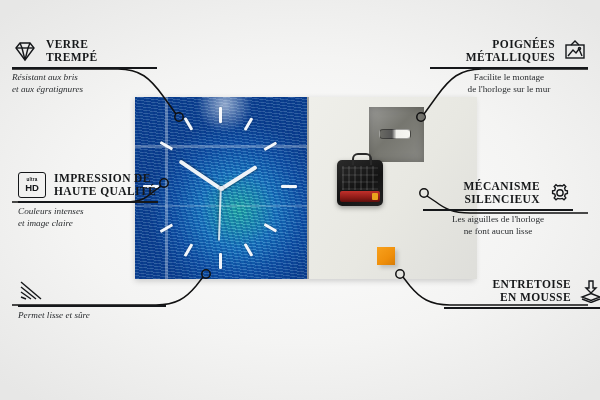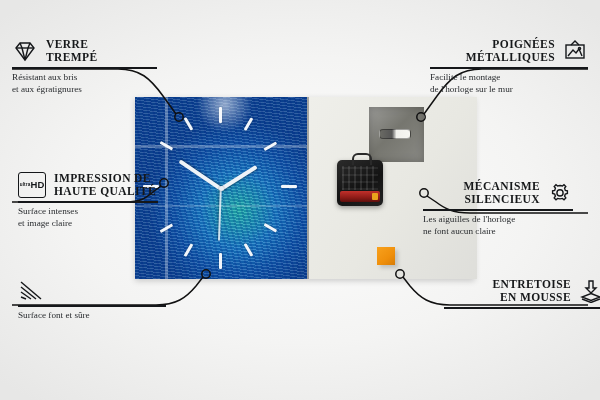--- a/index.html
+++ b/index.html
@@ -88,31 +88,31 @@
   .co-head{display:flex;align-items:center;gap:7px;}
   .co-title{
     font-weight:bold;font-size:11.5px;letter-spacing:.4px;color:#16181a;
     line-height:1.15;text-transform:uppercase;white-space:pre-line;
   }
   .rule{height:1.6px;background:#15171a;margin-top:3px;}
   .co-desc{
     font-size:9.2px;color:#2a2d30;line-height:1.3;margin-top:3px;white-space:pre-line;
   }
   .left .co-head{justify-content:flex-start;gap:8px;}
-  .left .co-desc{text-align:left;}
+  .left .co-desc{text-align:left;font-style:italic;}
   .right .co-head{justify-content:flex-end;}
   .right .co-title{text-align:right;}
-  .right .co-desc{text-align:left;}
+  .right .co-desc{text-align:center;}
   .ico{width:26px;height:24px;flex:0 0 auto;display:block;}
   svg.ico path,svg.ico line,svg.ico polyline,svg.ico rect,svg.ico circle,svg.ico polygon{
     stroke:#15171a;fill:none;stroke-width:1.4;
   }
   .hd-box{
     width:26px;height:24px;border:1.6px solid #15171a;border-radius:3px;
-    display:flex;flex-direction:row;align-items:center;justify-content:center;line-height:1;
+    display:flex;flex-direction:column;align-items:center;justify-content:center;line-height:1;
   }
   .hd-top{font-size:4.6px;font-weight:bold;letter-spacing:.2px;color:#15171a;font-family:"Liberation Sans",sans-serif;}
   .hd-main{font-size:9.5px;font-weight:bold;color:#15171a;font-family:"Liberation Sans",sans-serif;}
   
   #leads{position:absolute;left:0;top:0;width:600px;height:400px;pointer-events:none;}
   #leads path{fill:none;stroke:#111;stroke-width:1.5;}
   #leads circle{fill:none;stroke:#111;stroke-width:1.5;}
 </style>
 </head>
 <body>
@@ -193,35 +193,35 @@
   <div class="callout left" style="left:18px;top:172px;width:152px;">
     <div class="co-head">
       <div class="hd-box">
         <span class="hd-top">ultra</span>
         <span class="hd-main">HD</span>
       </div>
       <div class="co-title">IMPRESSION DE
 HAUTE QUALITÉ</div>
     </div>
     <div class="rule" style="width:140px;"></div>
-    <div class="co-desc">Surface intenses
+    <div class="co-desc">Couleurs intenses
 et image claire</div>
   </div>
 
   <div class="callout left" style="left:18px;top:278px;width:152px;">
     <div class="co-head">
       <svg class="ico" viewBox="0 0 26 24">
         <line x1="3" y1="4" x2="23" y2="21" stroke-width="1.8"></line>
         <line x1="3" y1="9" x2="18" y2="21" stroke-width="1.8"></line>
         <line x1="3" y1="14" x2="13" y2="21" stroke-width="1.8"></line>
         <line x1="3" y1="19" x2="8" y2="21" stroke-width="1.8"></line>
       </svg>
     </div>
     <div class="rule" style="width:148px;"></div>
-    <div class="co-desc">Surface font et sûre</div>
+    <div class="co-desc">Permet lisse et sûre</div>
   </div>
 
   <div class="callout right" style="left:430px;top:38px;width:158px;">
     <div class="co-head">
       <div class="co-title">POIGNÉES
 MÉTALLIQUES</div>
       <svg class="ico" viewBox="0 0 26 24">
         <polyline points="9,6 13,2 17,6"></polyline>
         <rect x="4" y="6" width="18" height="13"></rect>
         <polyline points="6,17 11,11 14,14 17,10 20,17"></polyline>
@@ -237,21 +237,21 @@
     <div class="co-head">
       <div class="co-title">MÉCANISME
 SILENCIEUX</div>
       <svg class="ico" viewBox="0 0 26 24">
         <path d="M13,4.5 l2.4,.5 1.6,-1.3 1.8,1.8 -1.2,1.7 .7,2.2 2.1,.5 v2.6 l-2.1,.5 -.7,2.2 1.2,1.7 -1.8,1.8 -1.6,-1.3 -2.4,.5 -2.4,-.5 -1.6,1.3 -1.8,-1.8 1.2,-1.7 -.7,-2.2 -2.1,-.5 v-2.6 l2.1,-.5 .7,-2.2 -1.2,-1.7 1.8,-1.8 1.6,1.3 z"></path>
         <circle cx="13" cy="11.9" r="3.1"></circle>
       </svg>
     </div>
     <div class="rule" style="width:150px;"></div>
     <div class="co-desc">Les aiguilles de l'horloge
-ne font aucun claire</div>
+ne font aucun lisse</div>
   </div>
 
   <div class="callout right" style="left:444px;top:278px;width:160px;">
     <div class="co-head">
       <div class="co-title">ENTRETOISE
 EN MOUSSE</div>
       <svg class="ico" viewBox="0 0 26 24">
         <path d="M11,2 h4 v7 h3 l-5,5 -5,-5 h3 z" stroke-width="1.3"></path>
         <polygon points="13,14.5 22,18 13,21.5 4,18"></polygon>
         <polyline points="4,20 13,23.5 22,20"></polyline>

